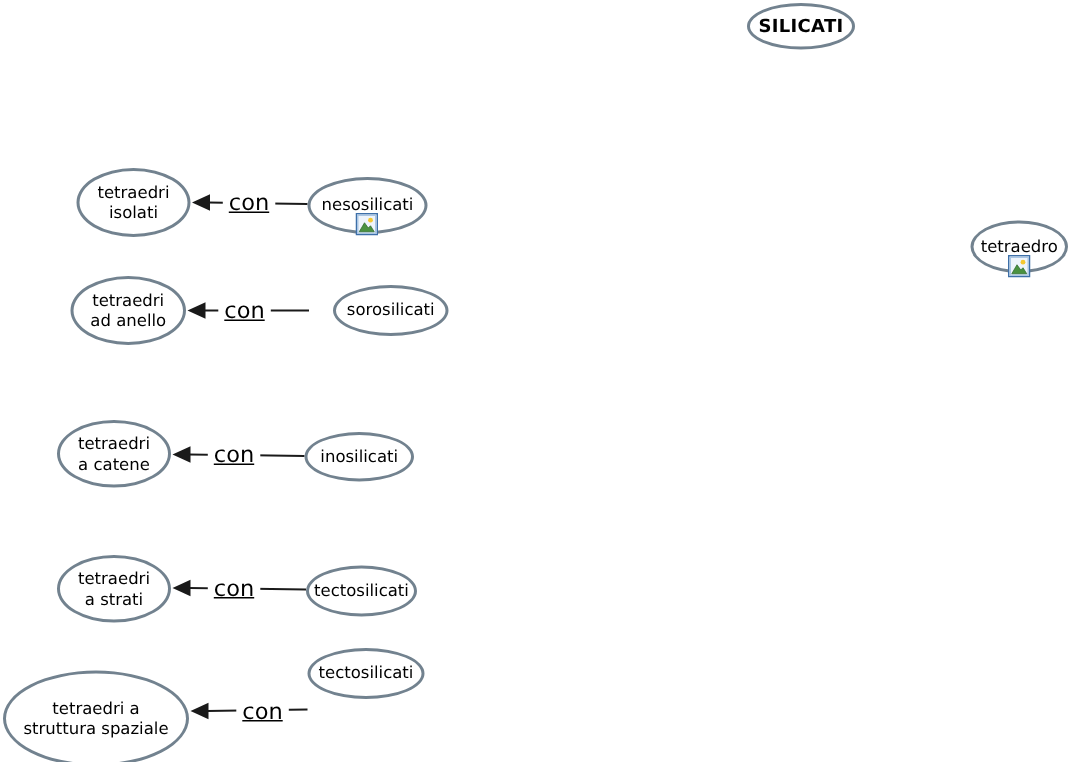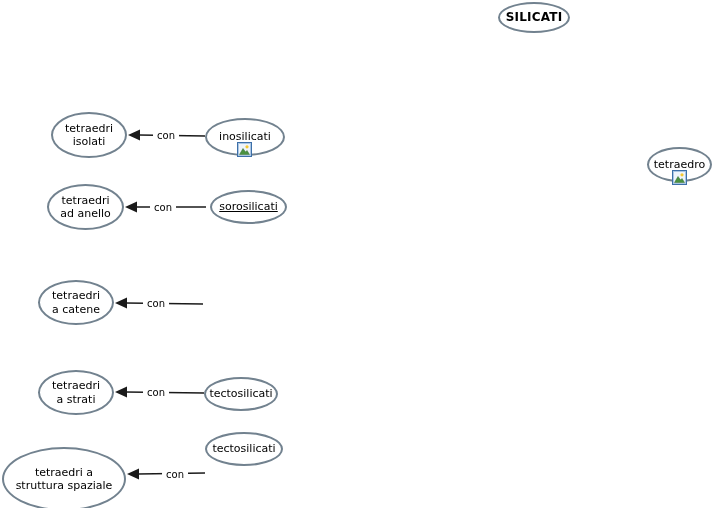--- a/index.html
+++ b/index.html
@@ -18,31 +18,31 @@
   .node{
     position:absolute;box-sizing:border-box;z-index:2;
     border:2px solid var(--node_border);border-radius:50%;background:var(--node_fill);
     display:flex;align-items:center;justify-content:center;text-align:center;
     font-size:11px;line-height:1.2;color:var(--text);
   }
   .nl{white-space:pre-line;display:block;padding:0 2px;}
   .node.bold{font-weight:bold;font-size:12px;letter-spacing:.2px;}
   .linklabel{
     position:absolute;z-index:3;transform:translate(-50%,-50%);
-    background:var(--node_fill);padding:0 4px;font-size:10px;color:var(--text);
+    background:var(--node_fill);padding:0 4px;font-size:15px;color:var(--text);text-decoration:underline;
   }
   .res-icon{position:absolute;width:15px;height:15px;z-index:4;display:block;line-height:0;}
 
   
   .n0 {left:498px;top:2px;  width:72px; height:31px;}
   .n1 {left:647px;top:147px;width:65px; height:35px;}
   .n2 {left:51px; top:112px;width:76px; height:46px;}
   .n3 {left:205px;top:118px;width:80px; height:38px;}
   .n4 {left:47px; top:184px;width:77px; height:46px;}
-  .n5 {left:210px;top:190px;width:77px; height:34px;text-decoration:underline;}
+  .n5 {left:222px;top:190px;width:77px; height:34px;}
   .n6 {left:38px; top:280px;width:76px; height:45px;}
   .n7 {left:203px;top:288px;width:73px; height:33px;}
   .n8 {left:38px; top:370px;width:76px; height:45px;}
   .n9 {left:204px;top:377px;width:74px; height:34px;}
   .n10{left:2px;  top:447px;width:124px;height:64px;}
   .n11{left:205px;top:432px;width:78px; height:34px;}
 
   .l0{left:166px;top:135px;}
   .l1{left:163px;top:207px;}
   .l2{left:156px;top:303px;}
@@ -82,37 +82,40 @@
   <div class="node bold n0">
     <span class="nl">SILICATI</span>
   </div>
 
   <div class="node n2">
     <span class="nl">tetraedri
 isolati</span>
   </div>
 
   <div class="node n3">
-    <span class="nl">inosilicati</span>
+    <span class="nl">nesosilicati</span>
   </div>
 
   <div class="node n4">
     <span class="nl">tetraedri
 ad anello</span>
   </div>
 
   <div class="node n5">
     <span class="nl">sorosilicati</span>
   </div>
 
   <div class="node n6">
     <span class="nl">tetraedri
 a catene</span>
   </div>
 
+  <div class="node n7">
+    <span class="nl">inosilicati</span>
+  </div>
 
   <div class="node n8">
     <span class="nl">tetraedri
 a strati</span>
   </div>
 
   <div class="node n9">
     <span class="nl">tectosilicati</span>
   </div>
 

